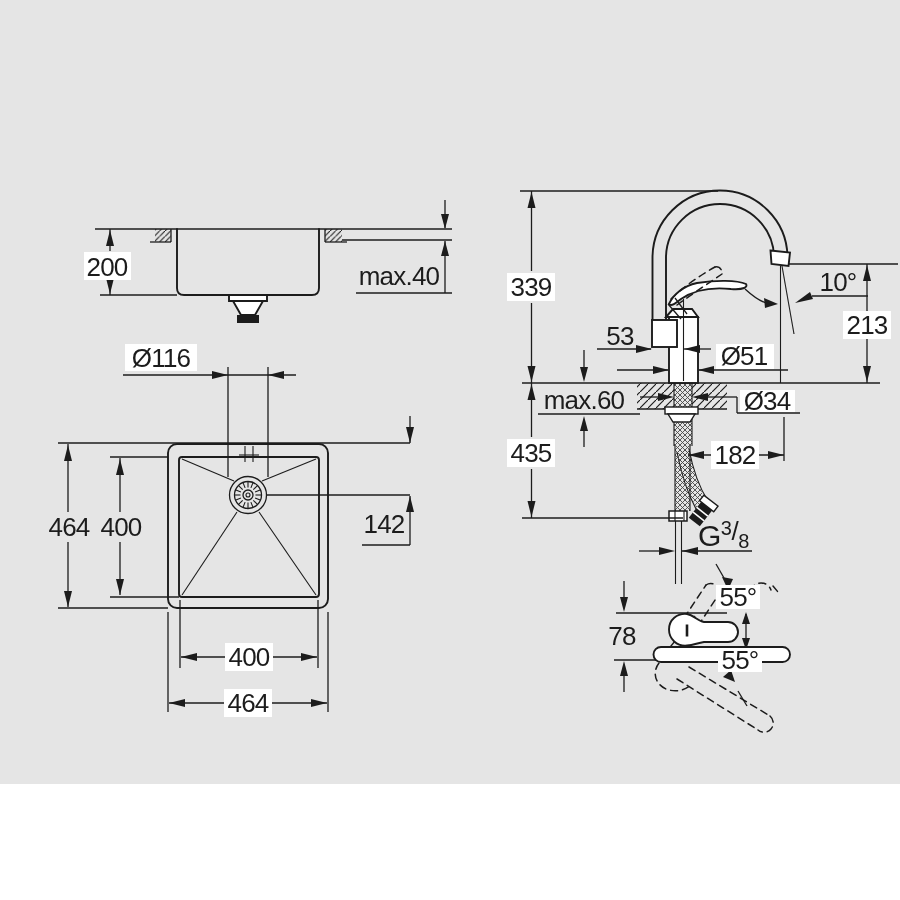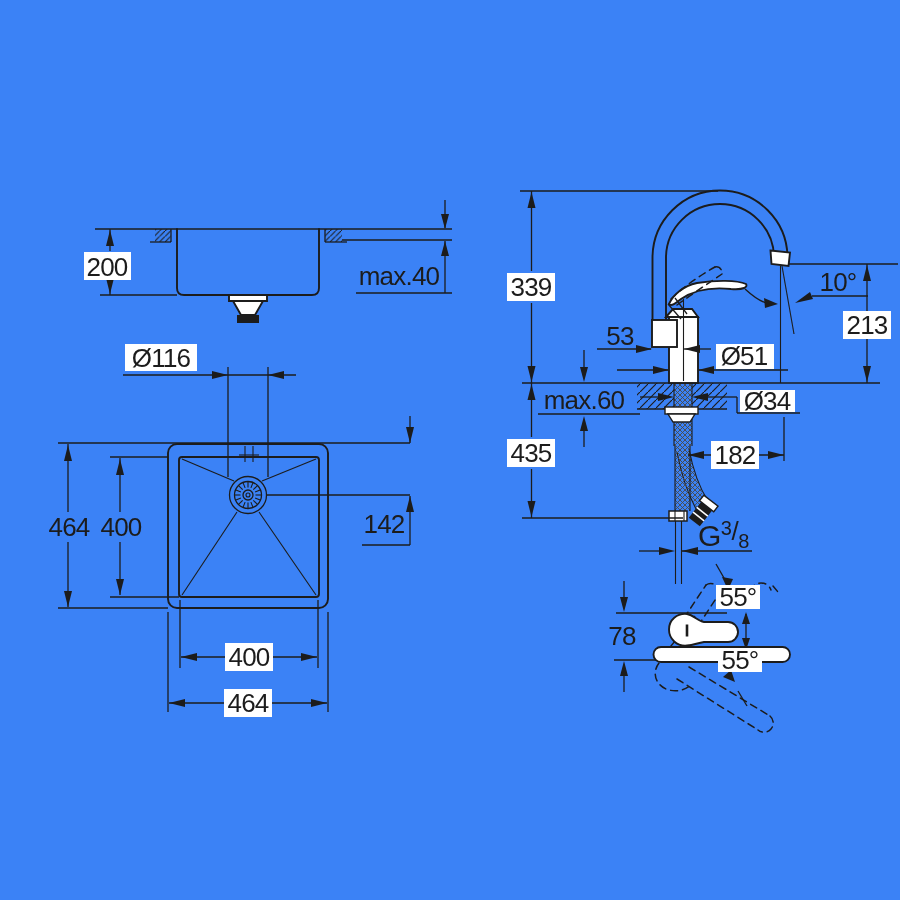--- a/index.html
+++ b/index.html
@@ -1,16 +1,16 @@
 <!DOCTYPE html>
 <html><head>
 <meta charset="utf-8">
 <style>
   html,body{margin:0;padding:0;background:#fff;}
-  #stage{position:relative;width:900px;height:900px;background:#3b82f6;overflow:hidden;}
+  #stage{position:relative;width:900px;height:784px;background:#e5e5e5;overflow:hidden;}
   svg{display:block;}
   text{font-family:"Liberation Sans",sans-serif;fill:#1c1c1c;}
   .lbl{font-size:26px;letter-spacing:-0.8px;}
   .lblc{text-anchor:middle;dominant-baseline:central;}
   .thin{stroke:#1c1c1c;stroke-width:1.3;fill:none;}
   .hair{stroke:#1c1c1c;stroke-width:1.1;fill:none;}
   .obj{stroke:#1c1c1c;stroke-width:1.9;fill:none;stroke-linecap:round;}
   .objf{stroke:#1c1c1c;stroke-width:1.9;fill:#ffffff;}
   .dash{stroke:#1c1c1c;stroke-width:1.5;fill:none;stroke-dasharray:7 5;stroke-linecap:round;}
   .arr{fill:#1c1c1c;stroke:none;}

